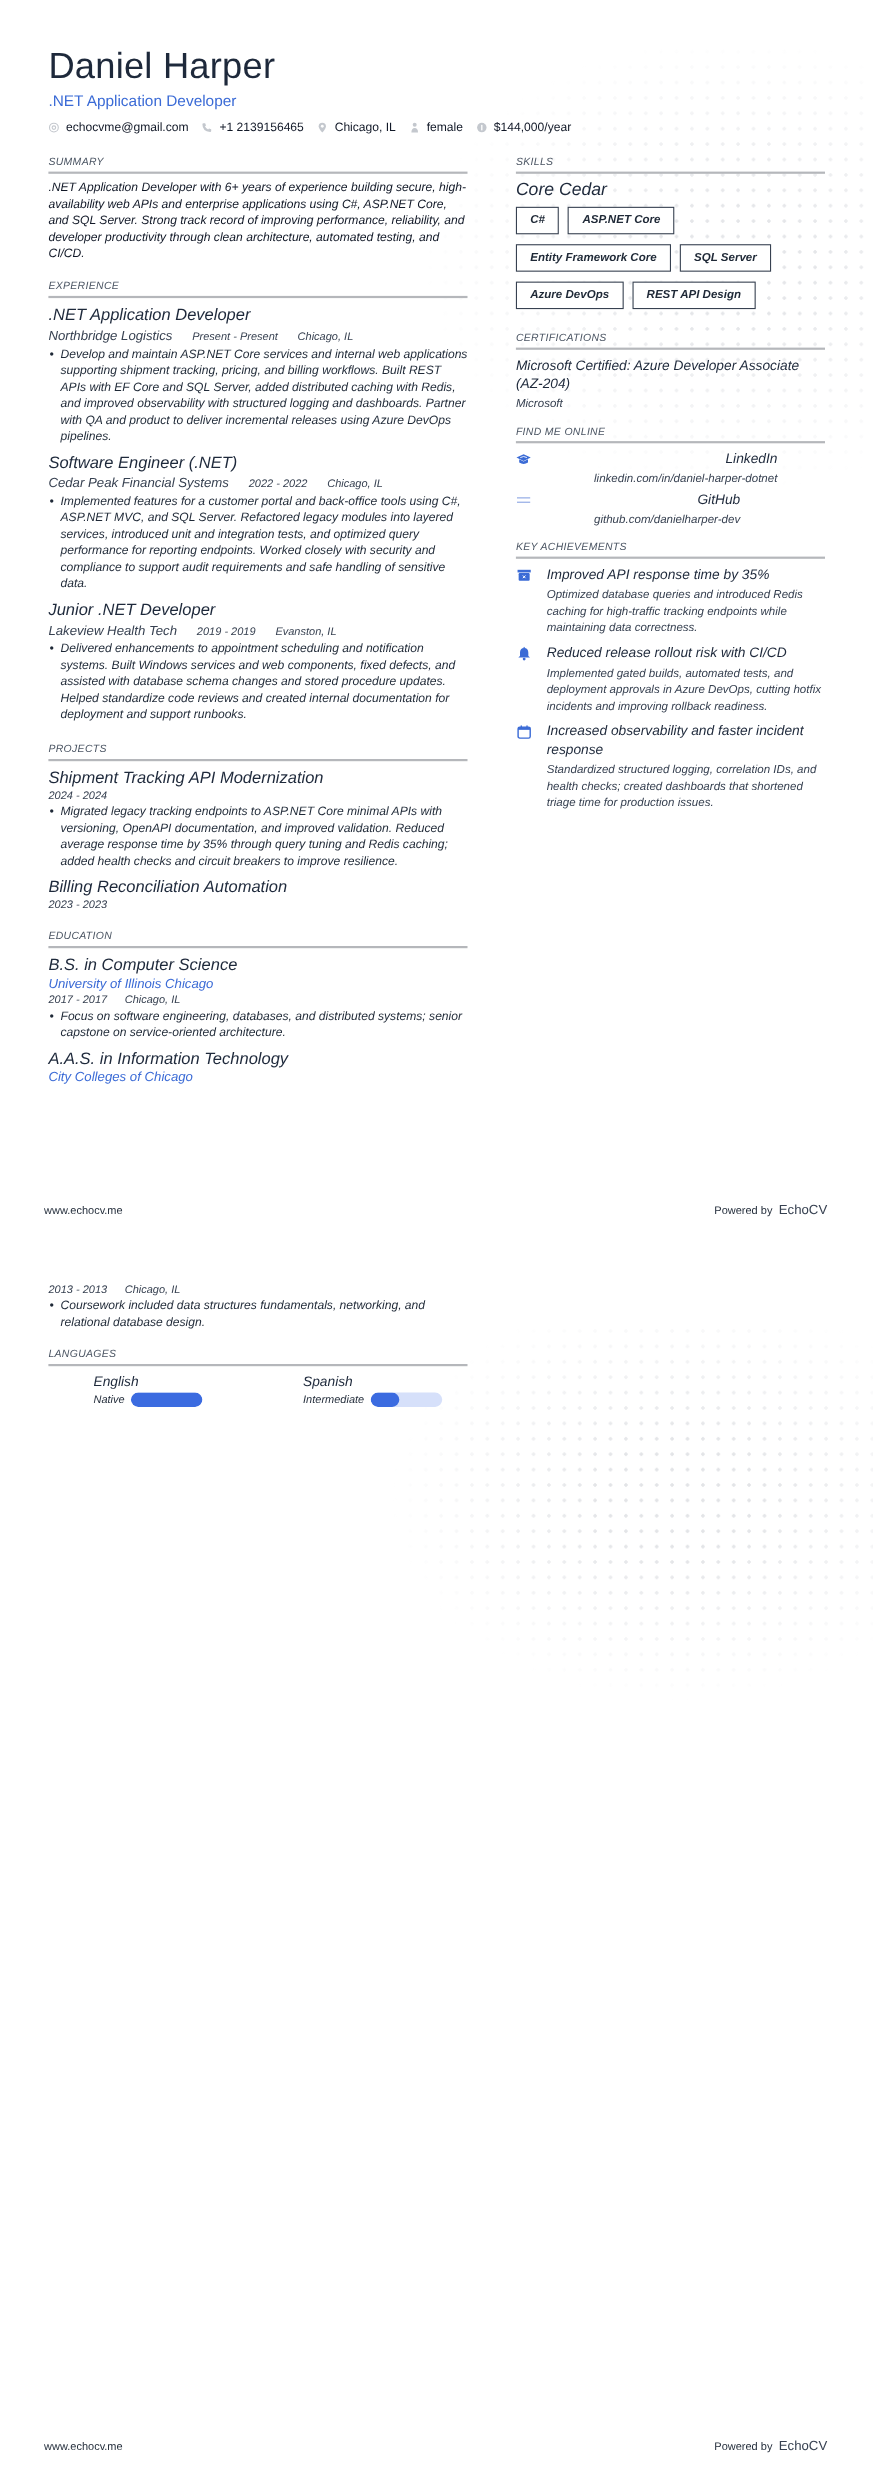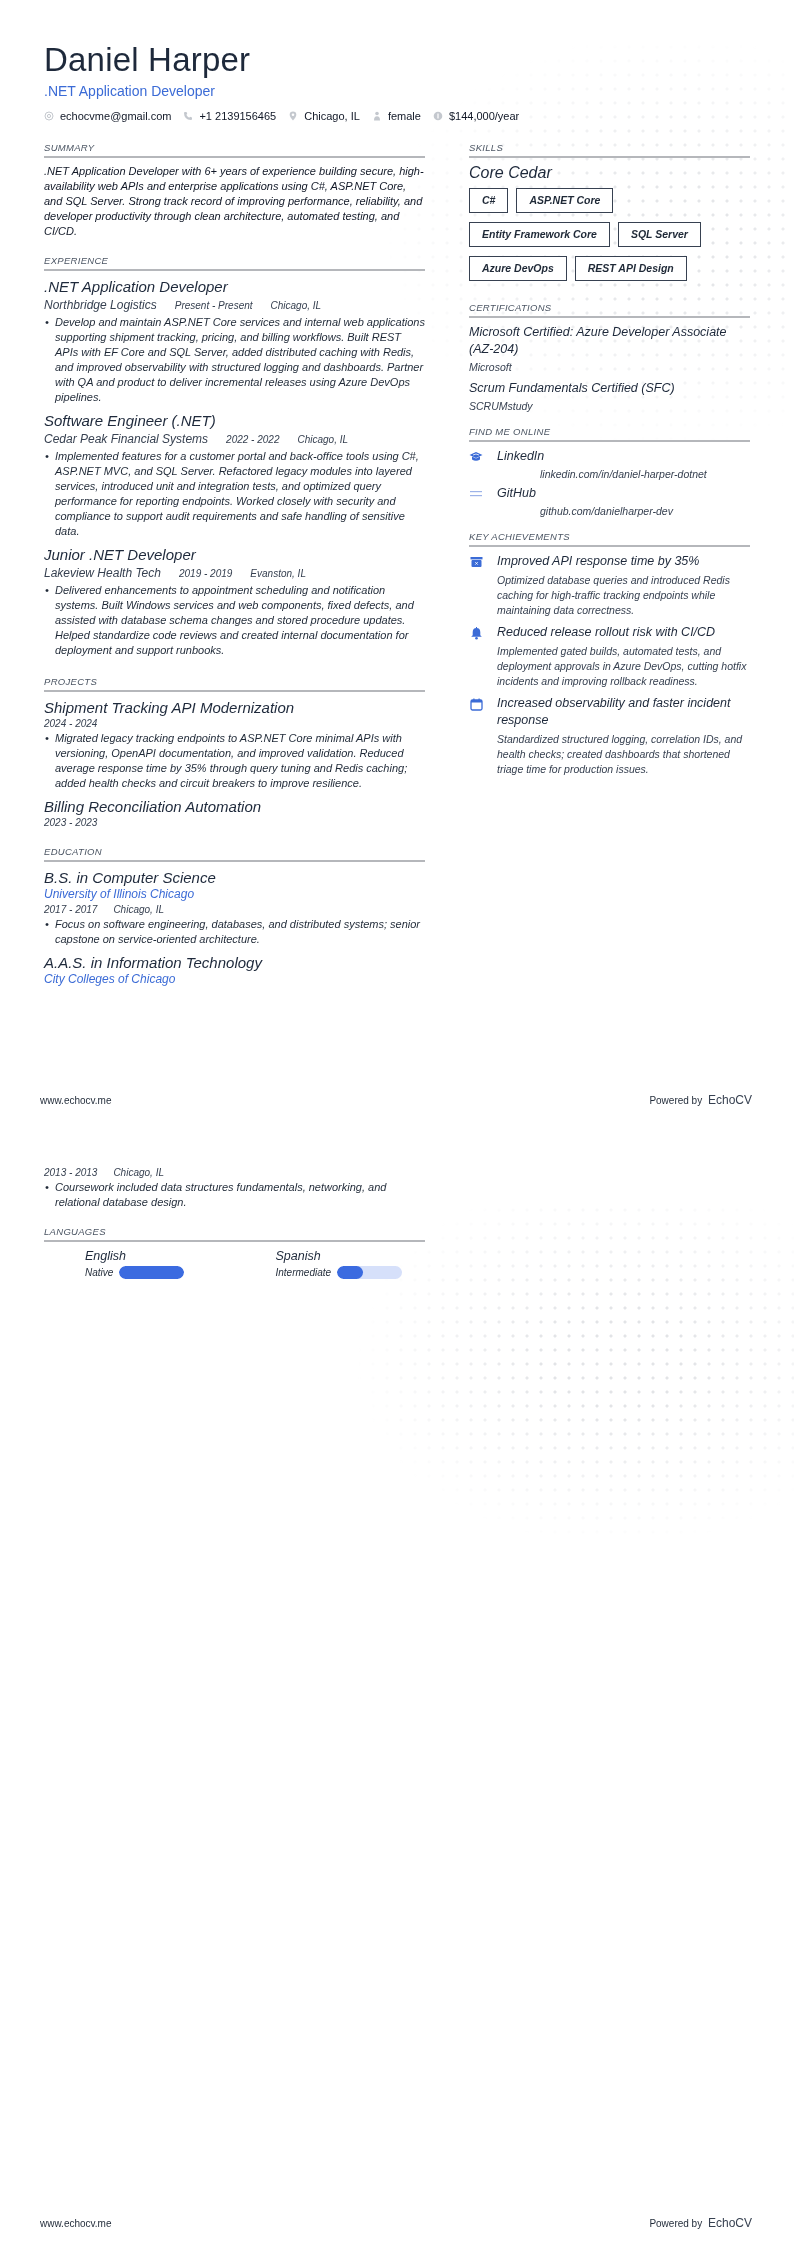--- a/index.html
+++ b/index.html
@@ -52,21 +52,21 @@
   .edu-meta { font-size: 10px; color: #374151; display: flex; margin-top: 2px; margin-bottom: 2px; text-align: center; }
   .edu-meta .dates { margin-right: 16px; }
 
   .skills-group { font-size: 16px; color: #1e293b; margin-bottom: 6px; }
   .chips { display: flex; flex-wrap: wrap; }
   .chip { border: 1px solid #374151; font-size: 10.5px; font-weight: bold; color: #1f2937; padding: 5px 12px; margin-right: 8px; margin-bottom: 9px; line-height: 13px; background: #fff; }
 
   .cert-name { font-size: 12.5px; color: #1e293b; line-height: 17px; }
   .cert-issuer { font-size: 10.5px; color: #374151; margin-top: 3px; margin-bottom: 7px; }
 
-  .link-item { display: flex; margin-bottom: 5px; }
+  .link-item { display: flex; margin-bottom: 5px; text-align: right; }
   .link-item .ic { width: 14px; height: 14px; margin-right: 14px; color: #3b6bd6; display: flex; align-items: center; justify-content: center; margin-top: 2px; }
   .link-name { font-size: 12.5px; color: #1e293b; line-height: 16px; }
   .link-url { font-size: 10.5px; color: #374151; margin-top: 4px; padding-left: 43px; }
 
   .ach { display: flex; margin-bottom: 6px; }
   .ach .ic { width: 14px; height: 14px; margin-right: 14px; color: #3b6bd6; display: flex; align-items: center; justify-content: center; margin-top: 2px; flex-shrink: 0; }
   .ach-title { font-size: 12.5px; color: #1e293b; line-height: 17px; }
   .ach-desc { font-size: 10.5px; color: #374151; line-height: 15px; margin-top: 3px; }
 
   .footer { position: absolute; left: 40px; right: 42px; display: flex; justify-content: space-between; align-items: baseline; font-size: 10px; color: #1f2937; }
@@ -235,24 +235,20 @@
         <span class="chip">REST API Design</span>
       </div>
     </div>
 
     <div class="section" style="margin-bottom:14px;">
       <div class="sec-title">CERTIFICATIONS</div>
       <div>
         <div class="cert-name">Microsoft Certified: Azure Developer Associate (AZ-204)</div>
         <div class="cert-issuer">Microsoft</div>
       </div>
-      <div>
-        <div class="cert-name">Scrum Fundamentals Certified (SFC)</div>
-        <div class="cert-issuer">SCRUMstudy</div>
-      </div>
     </div>
 
     <div class="section" style="margin-bottom:14px;">
       <div class="sec-title">FIND ME ONLINE</div>
       <div class="link-item">
         <span class="ic">
           <svg width="14" height="12" viewBox="0 0 14 12">
               <path d="M7 1 L13.5 4 L7 7 L0.5 4 Z" fill="#3b6bd6"></path>
               <path d="M3 5.5 L3 8.5 Q7 11 11 8.5 L11 5.5 L7 7.5 Z" fill="#3b6bd6"></path>
               <path d="M4 4 L7 3 L10 4" stroke="#fff" stroke-width="0.8" fill="none"></path>

